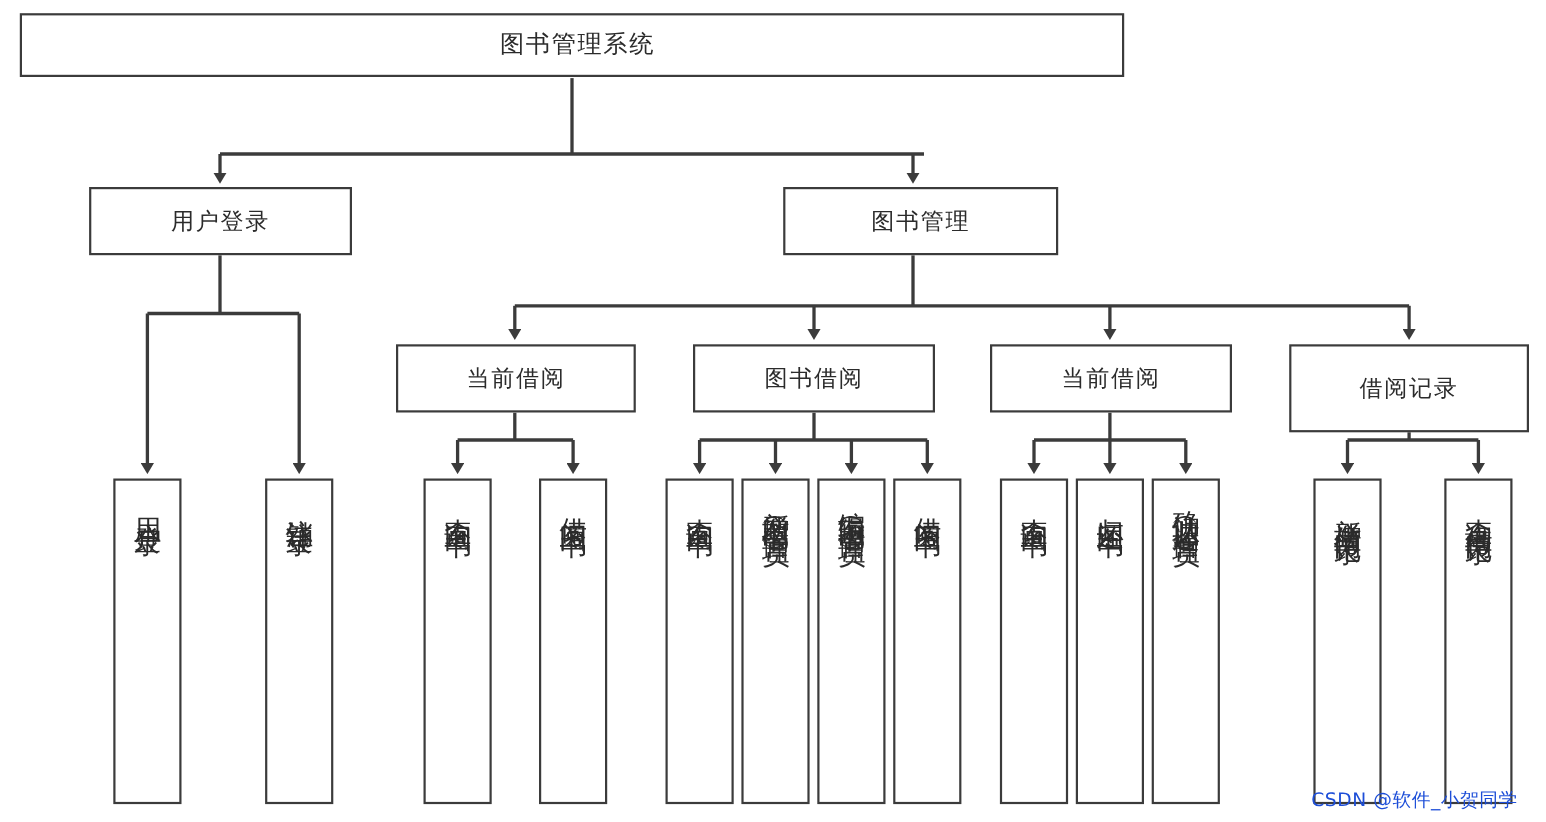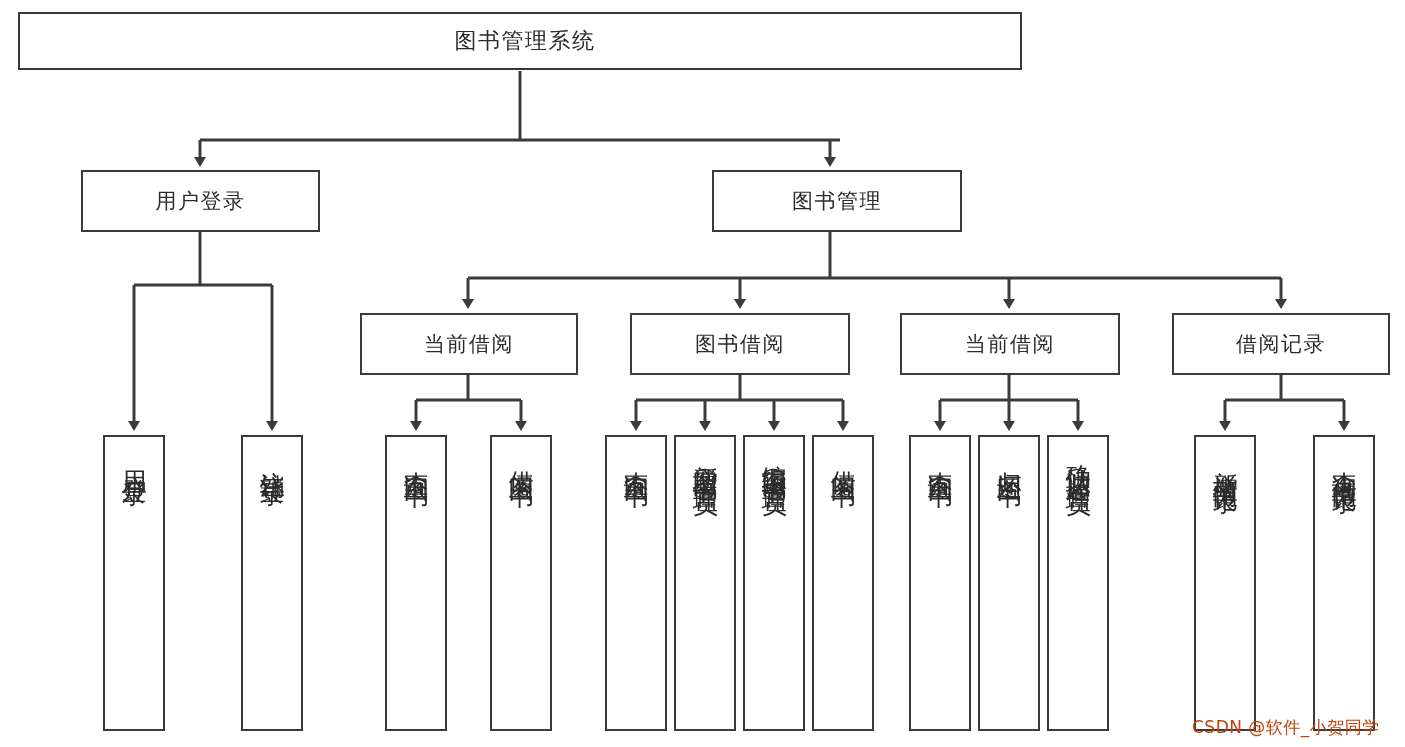--- a/index.html
+++ b/index.html
@@ -53,21 +53,21 @@
     text-orientation:upright;
     font-size:25px;
     line-height:1.18;
     letter-spacing:4px;
     white-space:nowrap;
     margin:0 auto;
   }
   .node.vert.tall .lbl{ padding-top:0; }
   .watermark{
     position:absolute;
-    color:#c2410c;
+    color:#1d4ed8;
     font-size:17px;
     letter-spacing:0.5px;
     white-space:nowrap;
     user-select:none;
   }
 </style>
 </head>
 <body>
 
 <div id="canvas">
@@ -139,21 +139,21 @@
   </div>
 
   <div class="node horiz" style="left:630px;top:313px;width:220px;height:62px;">
     <span class="lbl">图书借阅</span>
   </div>
 
   <div class="node horiz" style="left:900px;top:313px;width:220px;height:62px;">
     <span class="lbl">当前借阅</span>
   </div>
 
-  <div class="node horiz" style="left:1172px;top:313px;width:218px;height:62px;">
+  <div class="node horiz" style="left:1172px;top:313px;width:218px;height:80px;">
     <span class="lbl">借阅记录</span>
   </div>
 
   <div class="node vert" style="left:103px;top:435px;width:62px;height:296px;">
     <span class="lbl">用户登录</span>
   </div>
 
   <div class="node vert" style="left:241px;top:435px;width:62px;height:296px;">
     <span class="lbl">注销登录</span>
   </div>

